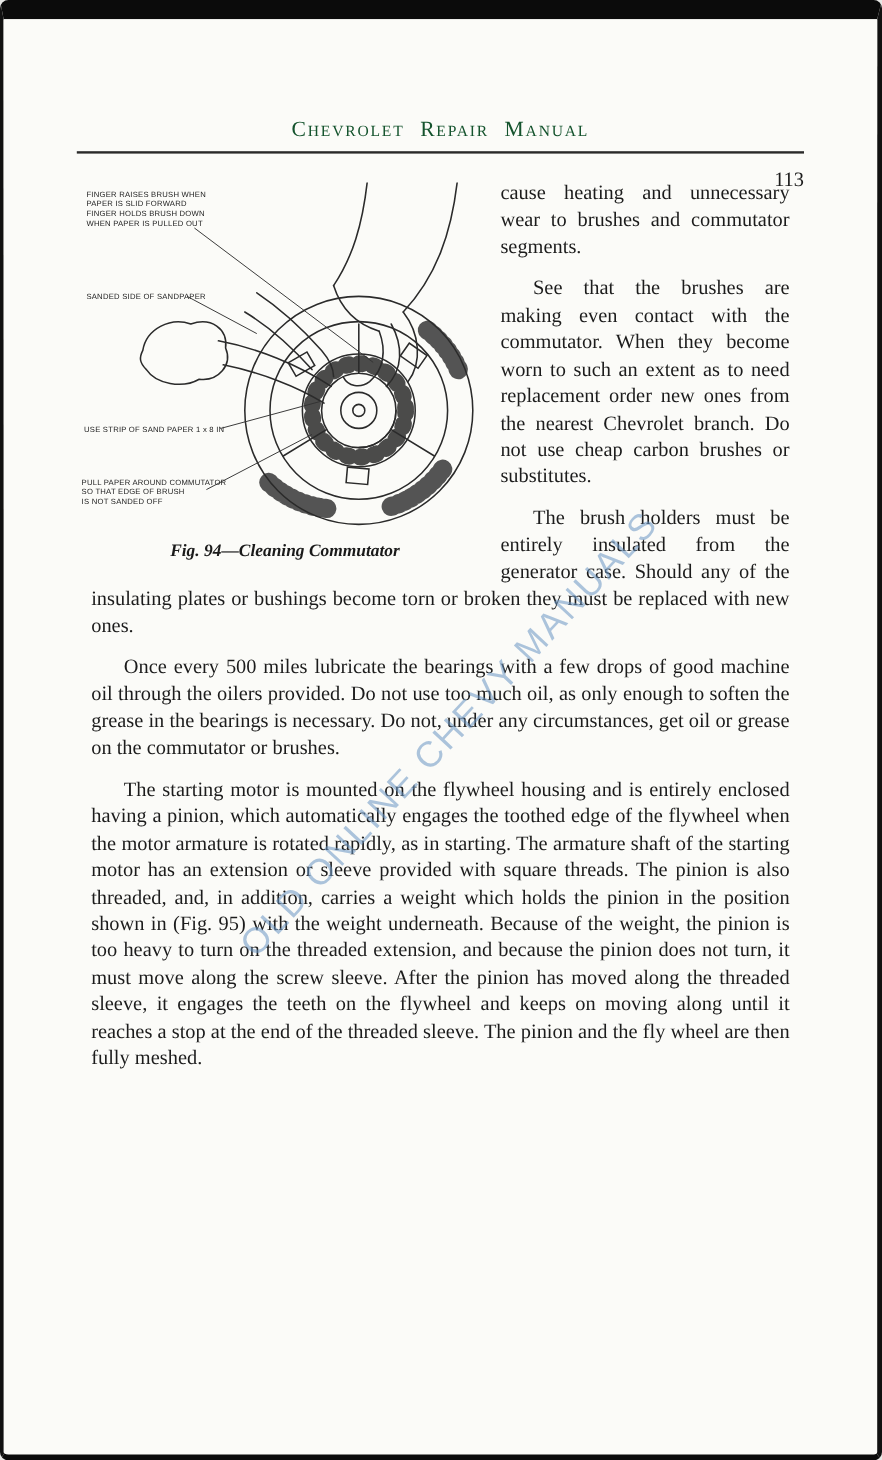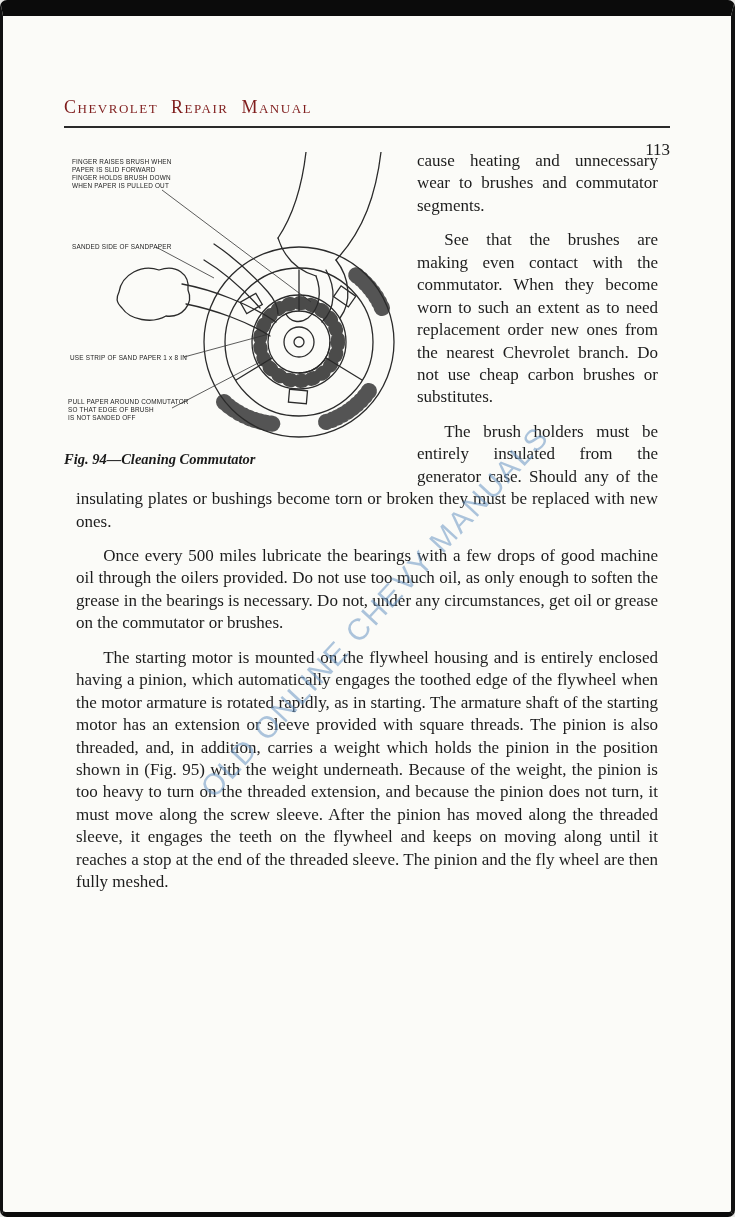--- a/index.html
+++ b/index.html
@@ -12,36 +12,36 @@
     border-left:3px solid #111;
     border-right:4px solid #111;
     border-bottom:5px solid #0b0b0b;
     border-radius:7px;
     padding:62px 61px 0 61px;
     overflow:hidden;
     color:#1c1c1c;
   }
   .header { position:relative; height:24px; margin-top:14px; }
   .header-title {
-    text-align:left;
+    text-align:center;
     font-variant:small-caps;
     font-size:18px;
     letter-spacing:1.5px;
     word-spacing:7px;
-    color:#7f1d1d;
+    color:#14532d;
     margin-top:19px;
   }
   .page-number { position:absolute; right:0; top:0; font-size:17px;margin-top:43px; }
   .rule { border-bottom:2.2px solid #2a2a2a; margin-top:5px; }
 
   .content { margin-top:22px; font-size:17px; line-height:1.32; text-align:justify; }
   .figure { float:left; width:347px; margin:2px 6px 2px 0; }
   .figure svg { display:block; }
   .fig-caption {
-    font-style:italic; font-weight:bold;
+    text-align:center; font-style:italic; font-weight:bold;
     font-size:14.5px; margin-top:2px; color:#1a1a1a;
   }
   p { margin:12px; text-indent:1.6em; }
   p.no-indent { text-indent:0; }
   h2.section {
     clear:none; text-align:center; font-size:19px; font-weight:bold;
     margin:28px 0 14px 0; text-indent:0;
   }
   .watermark {
     position:absolute; left:372px; top:596px;

